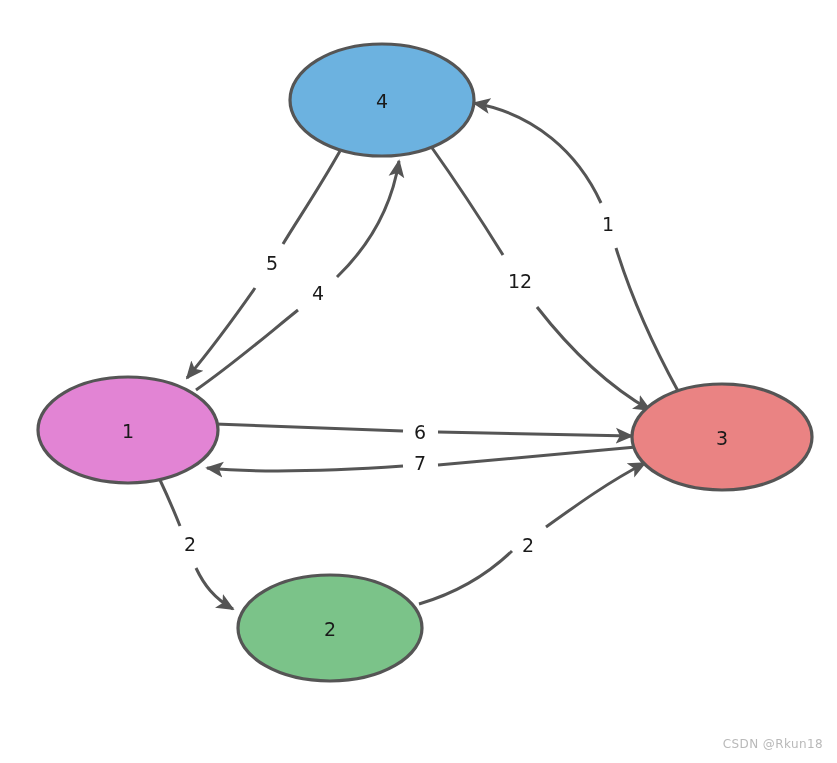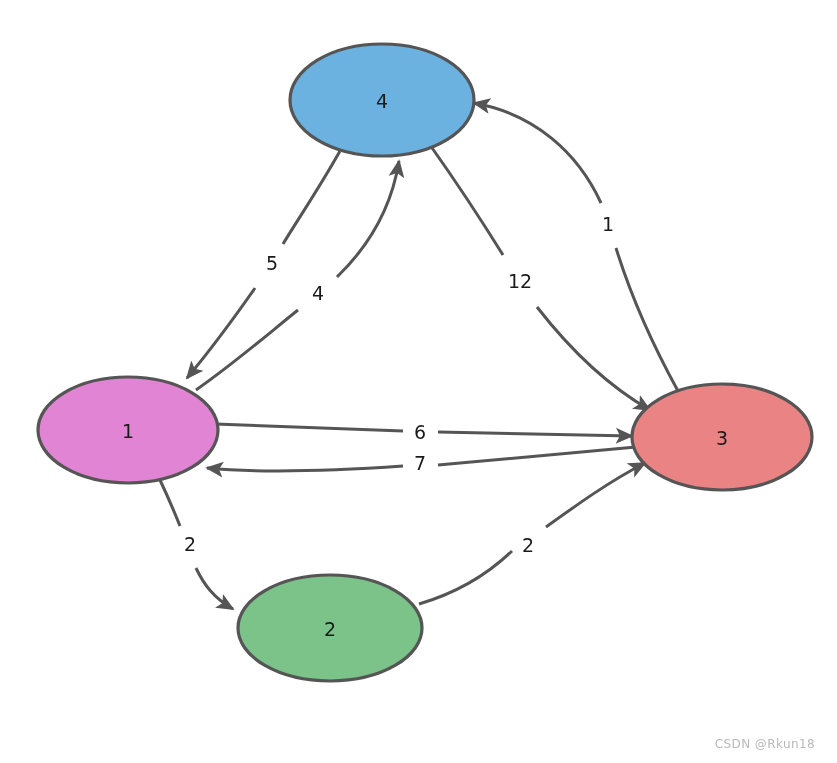--- a/index.html
+++ b/index.html
@@ -44,21 +44,21 @@
   .edge-label {
     font-family: "DejaVu Sans", "Liberation Sans", sans-serif;
     font-size: 19px;
     fill: #1a1a1a;
     text-anchor: middle;
     dominant-baseline: central;
     pointer-events: none;
   }
   .watermark-text {
     position: absolute;
-    right: 22px;
+    right: 14px;
     bottom: 12px;
     font-family: "DejaVu Sans", "Liberation Sans", sans-serif;
     font-size: 12px;
     color: #b9b9b9;
     letter-spacing: 0.4px;
     white-space: nowrap;
     user-select: none;
   }
 </style>
 </head>

